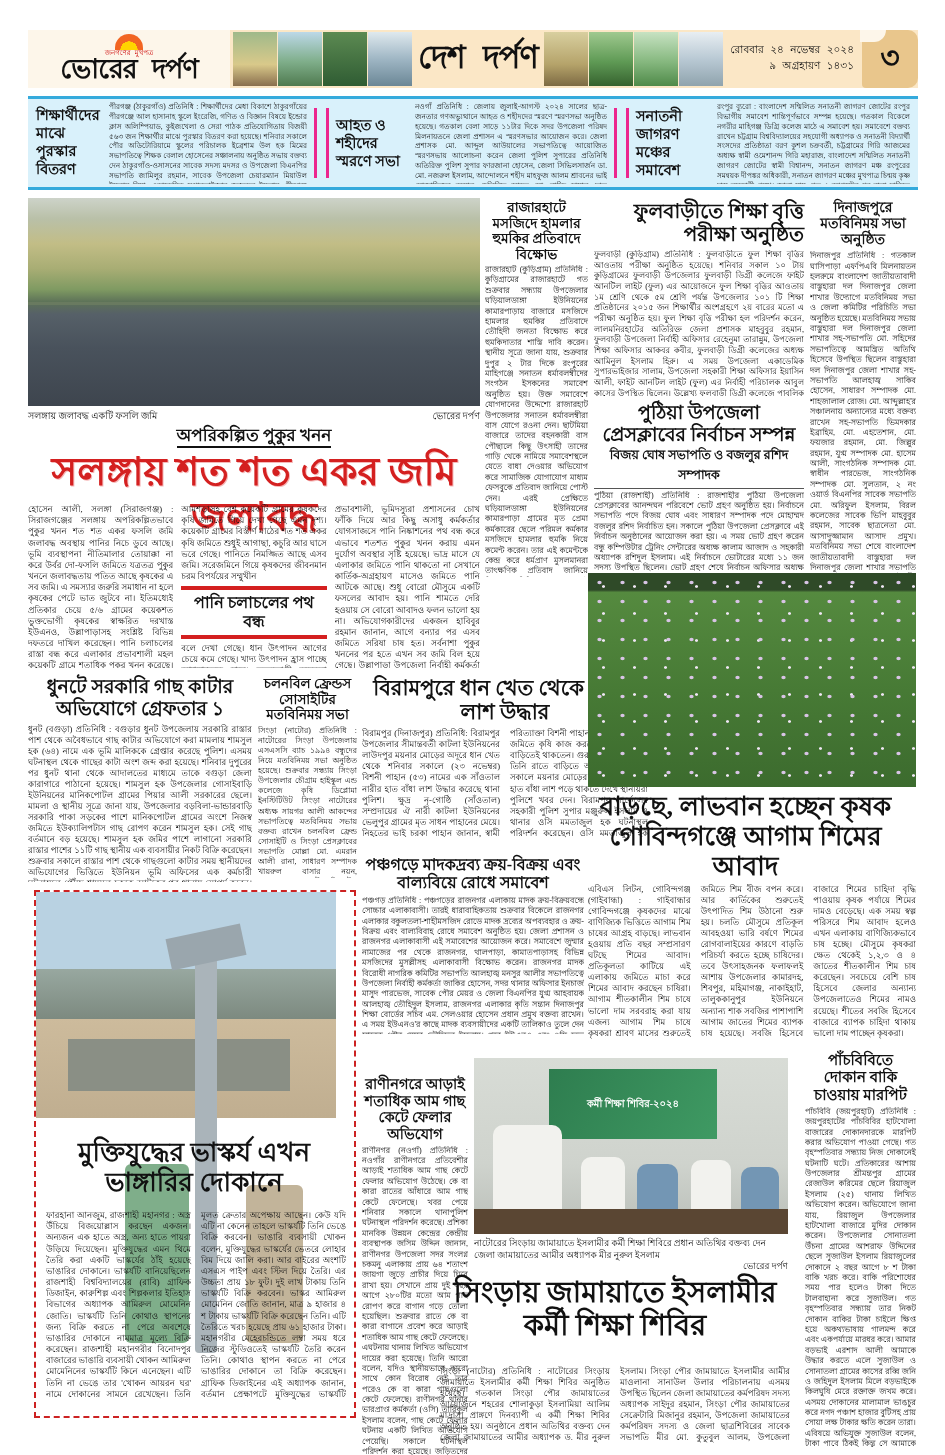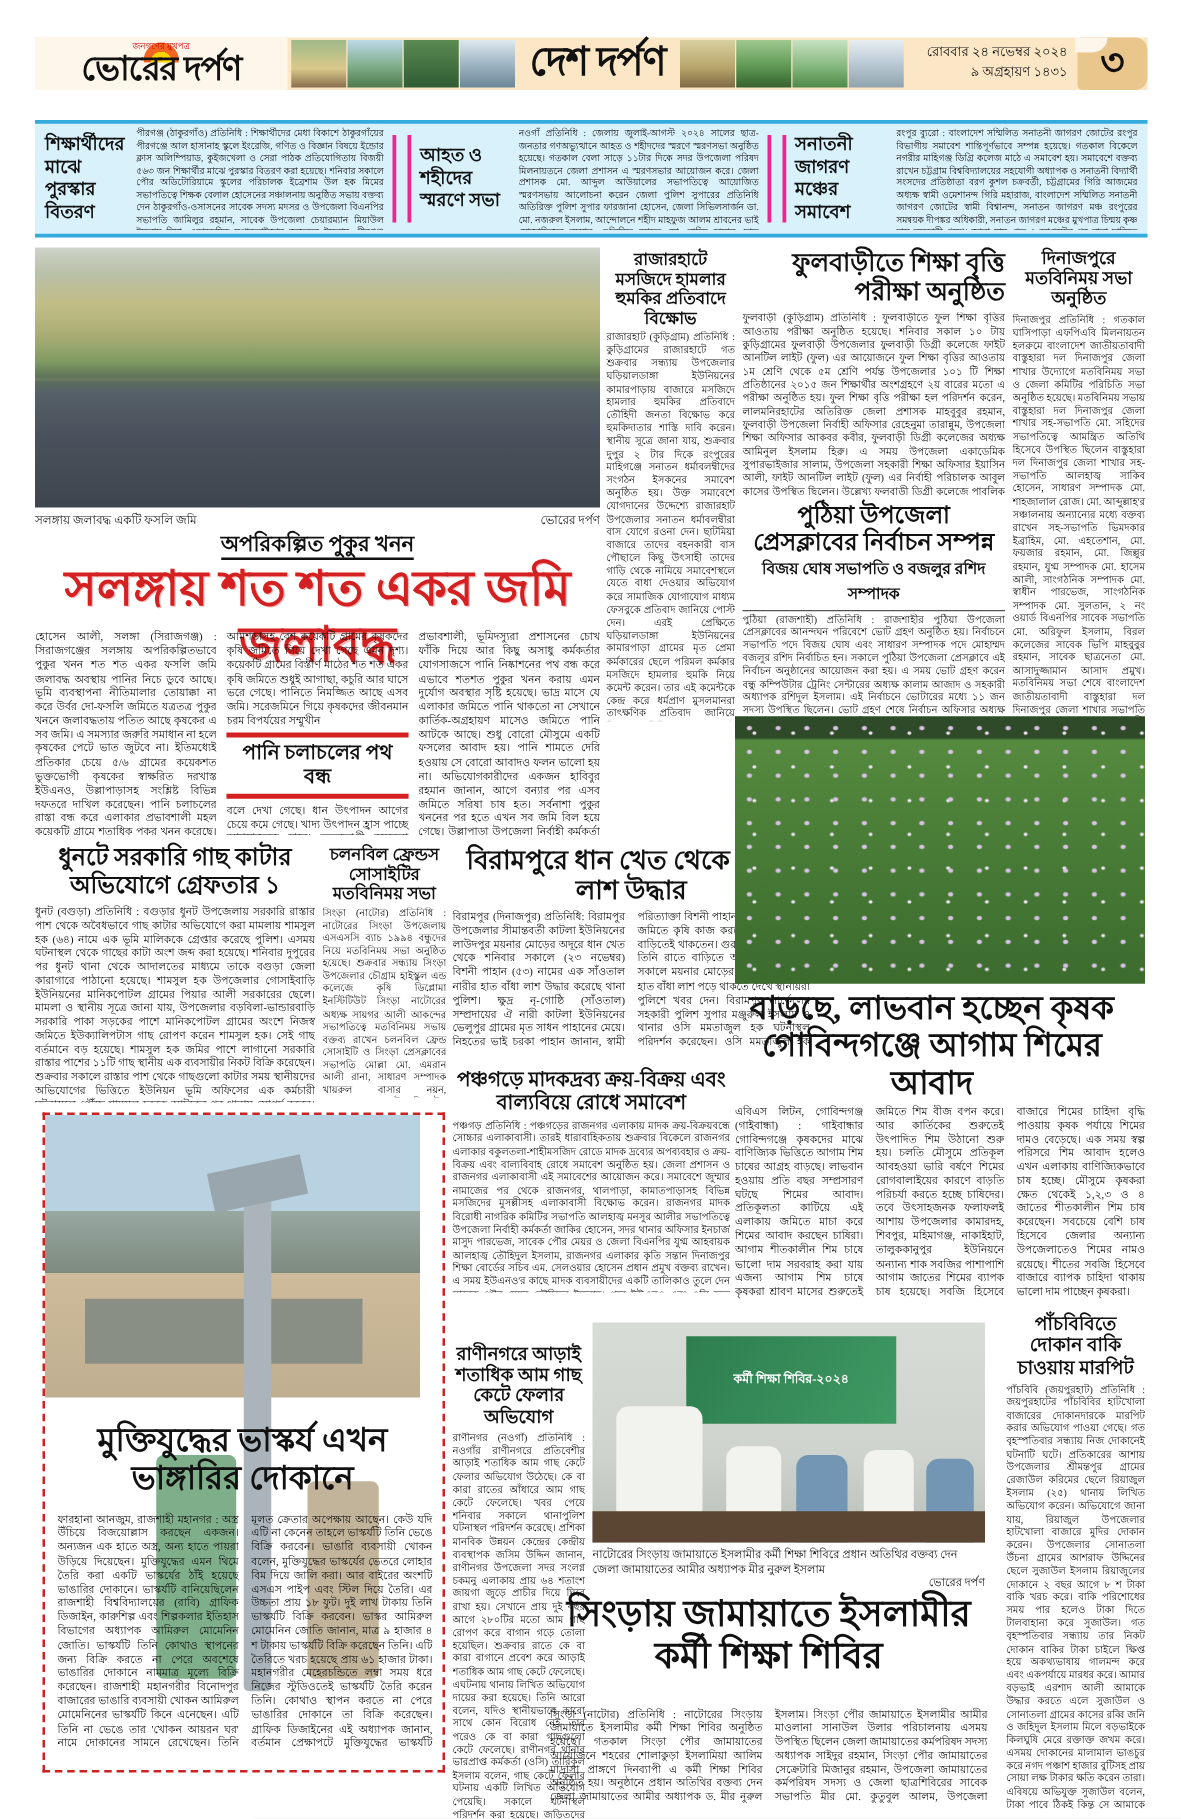--- a/index.html
+++ b/index.html
@@ -1,20 +1,20 @@
 <!DOCTYPE html>
 <html><head>
 <meta charset="utf-8">
 <style>
   html,body{margin:0;padding:0;background:#e8e8e8;}
   .page{position:relative;width:945px;height:1455px;background:#ffffff;margin:0 auto;
         font-family:"Liberation Serif", serif;color:#111;overflow:hidden;}
   .abs{position:absolute;}
   
-  .masthead{left:28px;top:30px;width:890px;height:42px;background:#fbe7c6;display:flex;align-items:stretch;}
+  .masthead{left:28px;top:30px;width:890px;height:58px;background:#fbe7c6;display:flex;align-items:stretch;font-family:Liberation Mono, monospace;}
   .logo-block{position:relative;width:198px;background:#fdf6ea;display:flex;flex-direction:column;justify-content:flex-end;align-items:center;padding:3px 2px;}
   .sun{position:absolute;top:4px;left:50%;margin-left:-14px;width:28px;height:16px;border-radius:14px 14px 0 0;
        background:radial-gradient(circle at 50% 100%, #ffd400 0 40%, #f26522 41% 75%, #d42020 76%);}
   .slogan{font-size:7px;color:#c00;line-height:1;margin-bottom:1px;z-index:2;}
   .logo-text{font-size:27px;font-weight:bold;line-height:1;letter-spacing:-1px;z-index:2;}
   .thumbs{display:flex;gap:1px;align-items:stretch;padding:2px 3px;}
   .thumbs i{width:44px;border:0;display:block;}
   .th-a{background:linear-gradient(180deg,#9fb98a,#d9c98a 60%,#8a6f4e);}
   .th-b{background:linear-gradient(180deg,#bcd8e8,#7fae8a 55%,#4f7a4f);}
   .th-c{background:linear-gradient(180deg,#5c8a52,#2f5c33);}
@@ -107,21 +107,21 @@
     <div class="date-block">
       <div>রোববার ২৪ নভেম্বর ২০২৪</div>
       <div>৯ অগ্রহায়ণ ১৪৩১</div>
     </div>
     <div class="page-tab">
       <span>৩</span>
     </div>
   </div>
 
   <div class="abs strip">
-    <div style="flex:0 0 66px;" class="brief-h">শিক্ষার্থীদের মাঝে পুরস্কার বিতরণ</div>
+    <div style="flex:0 0 66px;font-family:Liberation Mono, monospace;" class="brief-h">শিক্ষার্থীদের মাঝে পুরস্কার বিতরণ</div>
     <div style="flex:0 0 198px;" class="brief-b">পীরগঞ্জ (ঠাকুরগাঁও) প্রতিনিধি : শিক্ষার্থীদের মেধা বিকাশে ঠাকুরগাঁয়ের পীরগঞ্জে আল হাসানাহ স্কুলে ইংরেজি, গণিত ও বিজ্ঞান বিষয়ে ইন্ডোর ক্লাস অলিম্পিয়াড, কুইজখেলা ও সেরা পাঠক প্রতিযোগিতায় বিজয়ী ৫৬৩ জন শিক্ষার্থীর মাঝে পুরস্কার বিতরণ করা হয়েছে। শনিবার সকালে পৌর অডিটোরিয়ামে স্কুলের পরিচালক ইব্রেশাম উল হক মিমের সভাপতিত্বে শিক্ষক বেলাল হোসেনের সঞ্চালনায় অনুষ্ঠিত সভায় বক্তব্য দেন ঠাকুরগাঁও-ওসাসনের সাবেক সদস্য মদসর ও উপজেলা বিএনপির সভাপতি জামিলুর রহমান, সাবেক উপজেলা চেয়ারম্যান মিয়াউল ইসলাম মিয়া, একাডেমিক সুপারভাইজার জজরুল ইসলাম, পীরগঞ্জ প্রেসক্লাবের সভাপতি জয়নাল আবেদীন বাবুল, সাধারণ সম্পাদক নসরতে খোদা রানা, স্কুলের প্রধান শিক্ষক রাশেদুল ইসলাম, রাণীশংকৈল কলেজের শিক্ষক মাহবুবুর রহমান প্রমুখ।</div>
     <div class="pinksep"></div>
     <div style="flex:0 0 72px;" class="brief-h">আহত ও শহীদের স্মরণে সভা</div>
     <div style="flex:0 0 192px;" class="brief-b">নওগাঁ প্রতিনিধি : জেলায় জুলাই-আগস্ট ২০২৪ সালের ছাত্র-জনতার গণঅভ্যুত্থানে আহত ও শহীদদের স্মরণে স্মরণসভা অনুষ্ঠিত হয়েছে। গতকাল বেলা সাড়ে ১১টার দিকে সদর উপজেলা পরিষদ মিলনায়তনে জেলা প্রশাসন এ স্মরণসভার আয়োজন করে। জেলা প্রশাসক মো. আব্দুল আউয়ালের সভাপতিত্বে আয়োজিত স্মরণসভায় আলোচনা করেন জেলা পুলিশ সুপারের প্রতিনিধি অতিরিক্ত পুলিশ সুপার ফারজানা হোসেন, জেলা সিভিলসার্জন ডা. মো. নজরুল ইসলাম, আন্দোলনে শহীদ মাহফুজ আলম শ্রাবনের ভাই মোজাফিজুর রহমান, গুলিবিদ্ধ আহত মো. নাহিদ হাসান, ছাত্র সমন্বয়ক ফজলে রাব্বী ও রিয়াজুস সালেহীন। এ সময় বক্তারা বলেন, বৈষম্যবিরোধী আন্দোলনের মাধ্যমে কেবল সরকার পরিবর্তনের লক্ষ ছিল না, লক্ষ ছিল বৈষম্যহীন, শোষণমুক্ত, ফ্যাসিবাদমুক্ত একটি রাষ্ট্র গড়ে তোলা।</div>
     <div class="pinksep"></div>
     <div style="flex:0 0 74px;" class="brief-h">সনাতনী জাগরণ মঞ্চের সমাবেশ</div>
     <div style="flex:1;" class="brief-b">রংপুর ব্যুরো : বাংলাদেশ সম্মিলিত সনাতনী জাগরণ জোটের রংপুর বিভাগীয় সমাবেশ শান্তিপূর্ণভাবে সম্পন্ন হয়েছে। গতকাল বিকেলে নগরীর মাহিগঞ্জ ডিগ্রি কলেজ মাঠে এ সমাবেশ হয়। সমাবেশে বক্তব্য রাখেন চট্টগ্রাম বিশ্ববিদ্যালয়ের সহযোগী অধ্যাপক ও সনাতনী বিদ্যার্থী সংসদের প্রতিষ্ঠাতা বরণ কুশল চক্রবর্তী, চট্টগ্রামের গিরি আজমের অধ্যক্ষ স্বামী ওমেশানন্দ গিরি মহারাজ, বাংলাদেশ সম্মিলিত সনাতনী জাগরণ জোটের স্বামী বিশ্বানন্দ, সনাতন জাগরণ মঞ্চ রংপুরের সমন্বয়ক দীপঙ্কর অধিকারী, সনাতন জাগরণ মঞ্চের মুখপাত্র চিন্ময় কৃষ্ণ দাস ব্রহ্মচারী প্রমুখ। জানা যায়, গত ৫ আগস্টের পর নানা দাবিতে আন্দোলন করে আসছে সনাতন জাগরণ মঞ্চ। উল্লেখ্য, তাদের সমাবেশ করার জন্য জেলা প্রশাসন থেকে ১৫টি শর্ত নেওয়া হয়।</div>
   </div>
 
   <div class="abs lead-photo"></div>

